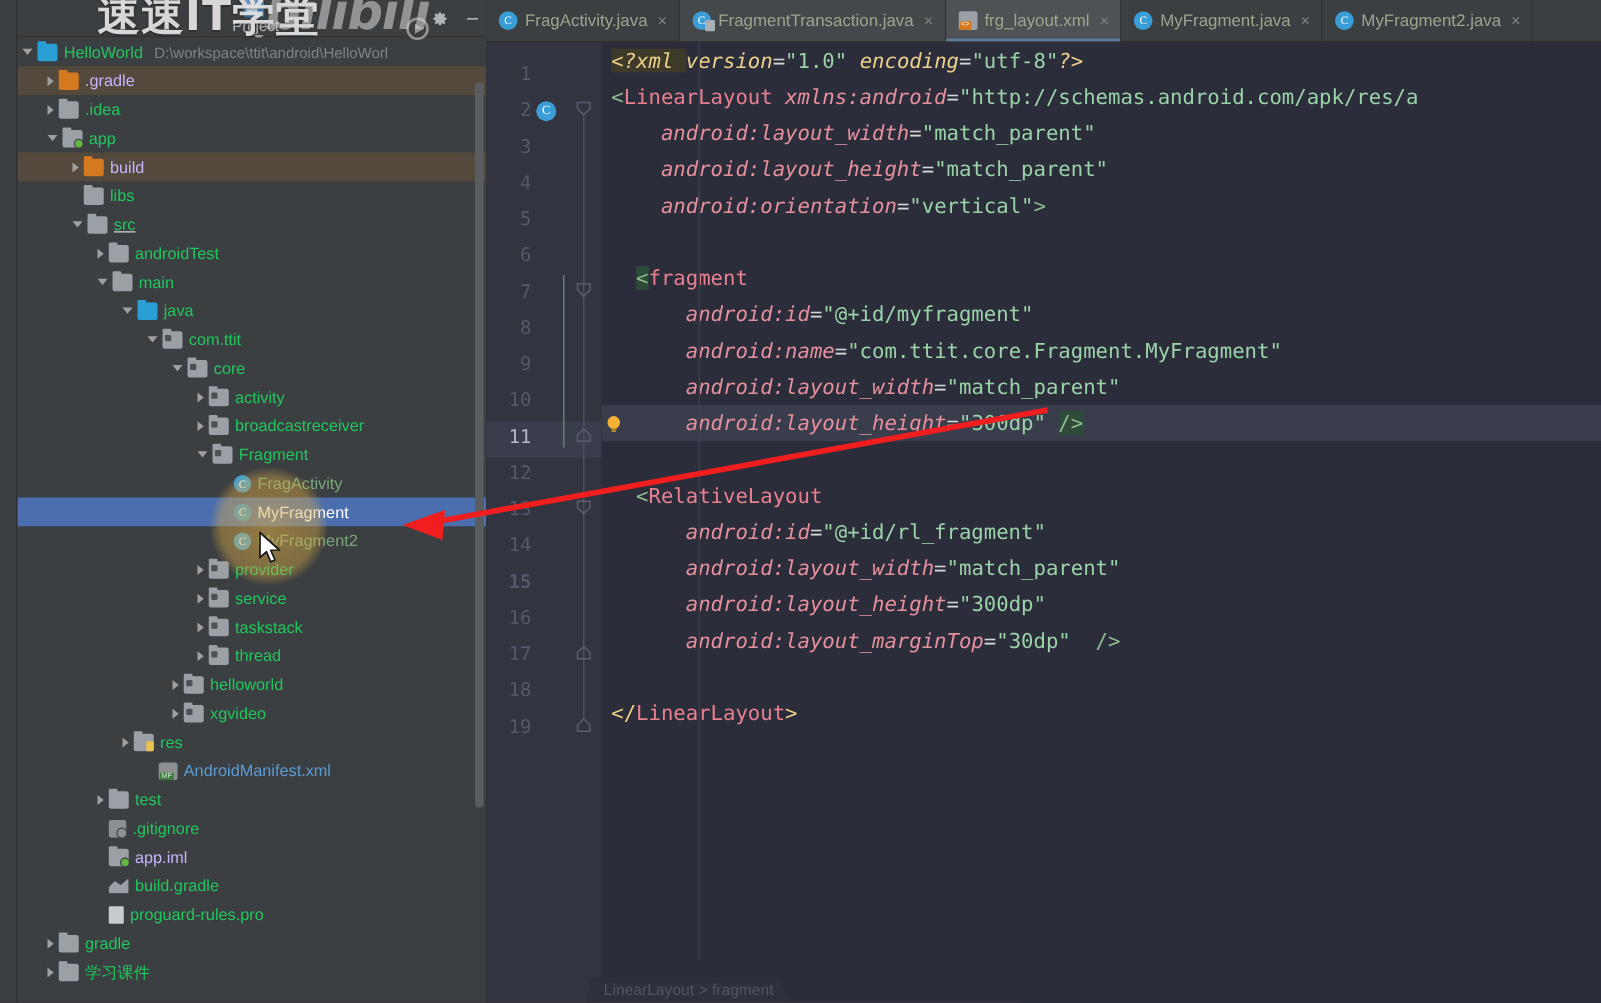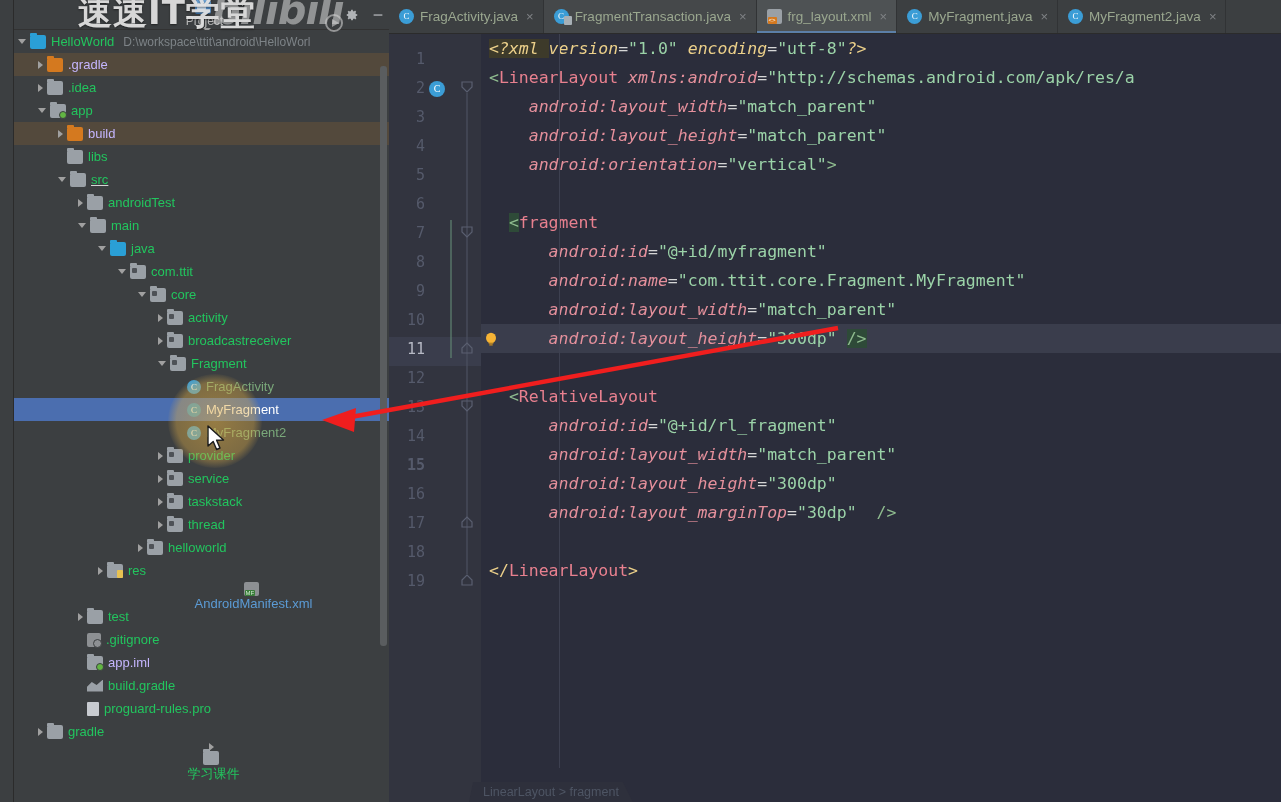--- a/index.html
+++ b/index.html
@@ -420,26 +420,31 @@
           <div class="row" style="padding-left: 144px;">
             <span class="arrow right"></span>
             <span class="ico f-pkg"></span>
             <span class="lbl-white">thread</span>
           </div>
           <div class="row" style="padding-left: 124px;">
             <span class="arrow right"></span>
             <span class="ico f-pkg"></span>
             <span class="lbl-white">helloworld</span>
           </div>
+          <div class="row" style="padding-left: 124px;">
+            <span class="arrow right"></span>
+            <span class="ico f-pkg"></span>
+            <span class="lbl-white">xgvideo</span>
+          </div>
           <div class="row" style="padding-left: 84px;">
             <span class="arrow right"></span>
             <span class="ico f-res"></span>
             <span class="lbl-white">res</span>
           </div>
-          <div class="row" style="padding-left: 104px; flex-direction: column;">
+          <div class="row" style="padding-left: 104px;">
             <span class="arrow none"></span>
             <span class="ico mf-ico"></span>
             <span class="lbl-blue">AndroidManifest.xml</span>
           </div>
           <div class="row" style="padding-left: 64px;">
             <span class="arrow right"></span>
             <span class="ico f-gray"></span>
             <span class="lbl-white">test</span>
           </div>
           <div class="row" style="padding-left: 64px;">
@@ -460,21 +465,21 @@
           <div class="row" style="padding-left: 64px;">
             <span class="arrow none"></span>
             <span class="ico pro-ico"></span>
             <span class="lbl-white">proguard-rules.pro</span>
           </div>
           <div class="row" style="padding-left: 24px;">
             <span class="arrow right"></span>
             <span class="ico f-gray"></span>
             <span class="lbl-white">gradle</span>
           </div>
-          <div class="row" style="padding-left: 24px; flex-direction: column;">
+          <div class="row" style="padding-left: 24px;">
             <span class="arrow right"></span>
             <span class="ico f-gray"></span>
             <span class="lbl-white">学习课件</span>
           </div>
         </div>
       <div class="tree-scroll"></div>
     </div>
   </div>
 
   <div class="editor-area">

